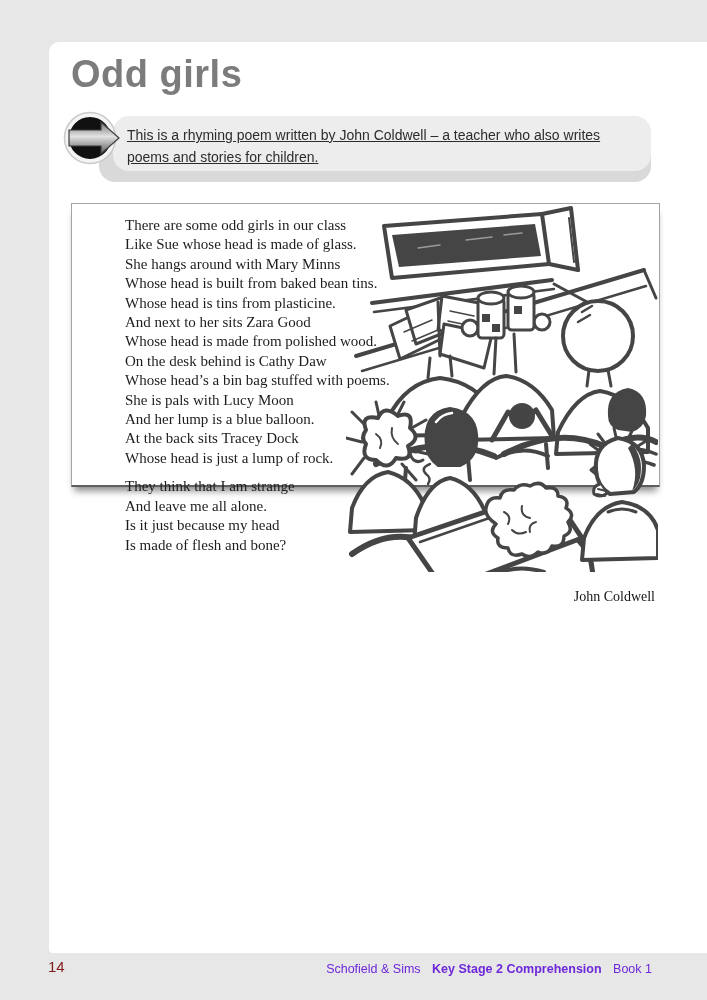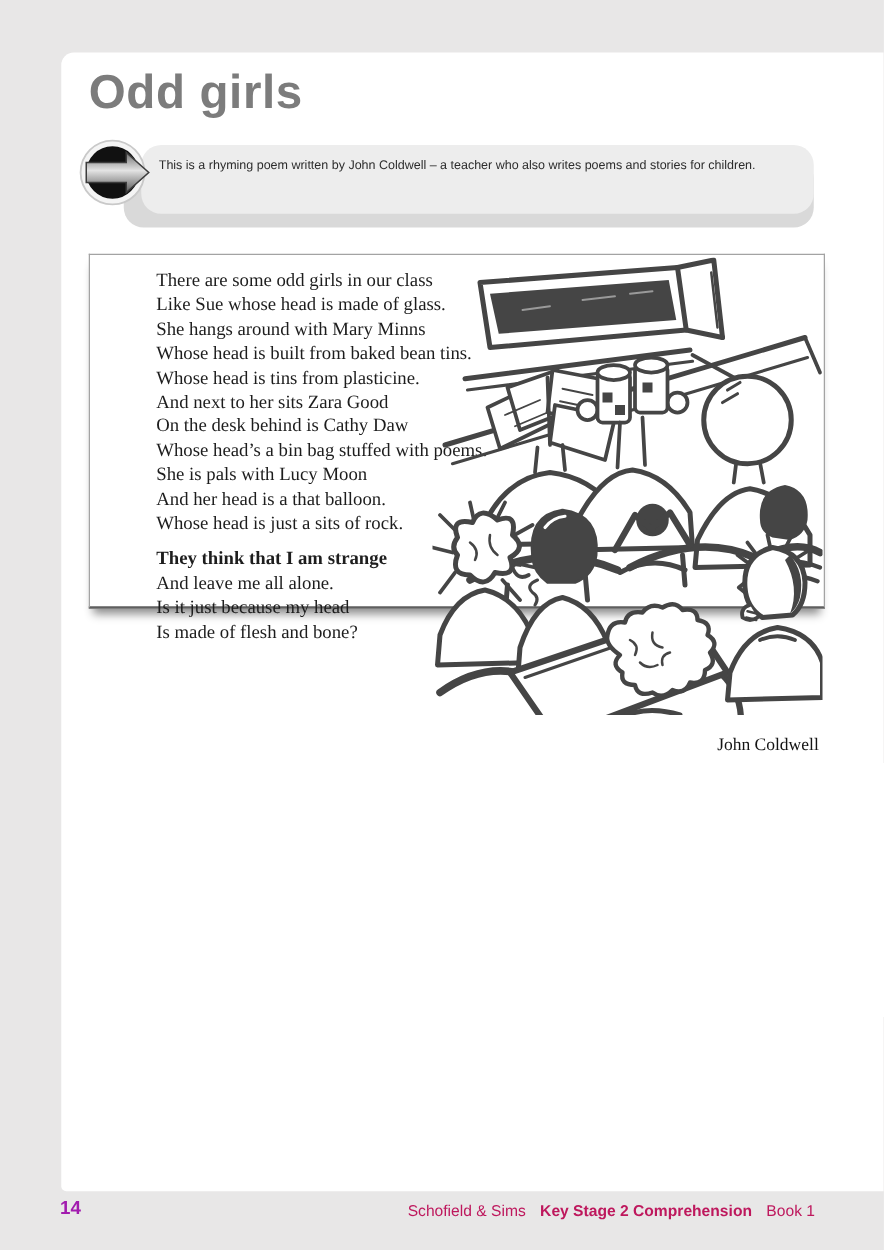--- a/index.html
+++ b/index.html
@@ -14,38 +14,38 @@
   
   .page-title { position:absolute; left:22px; top:13px; font-size:38px; font-weight:bold;
                 color:#7c7c7c; letter-spacing:0.5px; line-height:1; }
 
   
   .intro-wrap { position:absolute; left:0; top:70px; width:620px; height:110px; }
   .intro-shadow { position:absolute; left:50px; top:15px; width:552px; height:55px;
                   background:#d9d9d9; border-radius:16px; }
   .intro-box { position:absolute; left:64px; top:4px; width:538px; height:55px;
                background:#ededed; border-radius:16px; padding:9px 16px 8px 14px; }
-  .intro-text { font-size:10px; line-height:1.55; color:#2c2c2c; max-width:502px; }
+  .intro-text { font-size:14px; line-height:1.55; color:#2c2c2c; max-width:502px;text-decoration:underline; }
   .intro-icon { position:absolute; left:14px; top:-2px; width:58px; height:58px; }
 
   
   .poem-box { position:absolute; left:22px; top:161px; width:589px; height:284px;
               background:#ffffff; border:1.5px solid #a3a3a3; border-bottom:2.5px solid #5f5f5f;
               box-shadow:0 7px 7px -3px rgba(0,0,0,0.45); }
   .poem { position:absolute; left:53px; top:12px; font-family:"Liberation Serif", serif;
           font-size:15px; line-height:19.4px; color:#1d1d1d; }
-  .stanza-2 { margin-top:9px;font-weight:bold; }
+  .stanza-2 { margin-top:9px; }
   .illustration { position:absolute; right:1px; top:2px; }
 
   .attribution { position:absolute; right:57px; top:547px; font-family:"Liberation Serif", serif;
                  font-size:14px; color:#141414; }
 
   
-  .footer-num { position:absolute; left:48px; top:958px; font-size:15px; font-weight:bold; color:#a21caf; }
-  .footer-right { position:absolute; right:55px; top:962px; font-size:12.5px; color:#be185d; }
+  .footer-num { position:absolute; left:48px; top:958px; font-size:15px; font-weight:normal; color:#7f1d1d; }
+  .footer-right { position:absolute; right:55px; top:962px; font-size:12.5px; color:#6d28d9; }
   .footer-right .sep { display:inline-block; width:8px; }
   .footer-series { font-weight:bold; }
 </style>
 </head>
 <body>
 
 <div class="canvas">
   <div class="page">
 
     <div class="page-title">Odd girls</div>
@@ -70,25 +70,27 @@
     </div>
 
     <div class="poem-box">
       <div class="poem">
         <div>There are some odd girls in our class</div>
         <div>Like Sue whose head is made of glass.</div>
         <div>She hangs around with Mary Minns</div>
         <div>Whose head is built from baked bean tins.</div>
         <div>Whose head is tins from plasticine.</div>
         <div>And next to her sits Zara Good</div>
+        <div>Whose head is made from polished wood.</div>
         <div>On the desk behind is Cathy Daw</div>
         <div>Whose head’s a bin bag stuffed with poems.</div>
         <div>She is pals with Lucy Moon</div>
-        <div>And her head is a that balloon.</div>
-        <div>Whose head is just a sits of rock.</div>
+        <div>And her lump is a blue balloon.</div>
+        <div>At the back sits Tracey Dock</div>
+        <div>Whose head is just a lump of rock.</div>
         <div class="stanza-2">They think that I am strange</div>
         <div>And leave me all alone.</div>
         <div>Is it just because my head</div>
         <div>Is made of flesh and bone?</div>
       </div>
 
       <svg class="illustration" width="312" height="366" viewBox="0 0 312 366" fill="none" stroke="#454545" stroke-linecap="round" stroke-linejoin="round">
 
         <g>
           <polygon points="38,20 196,8 203,58 46,72" fill="#fff" stroke-width="4"></polygon>

